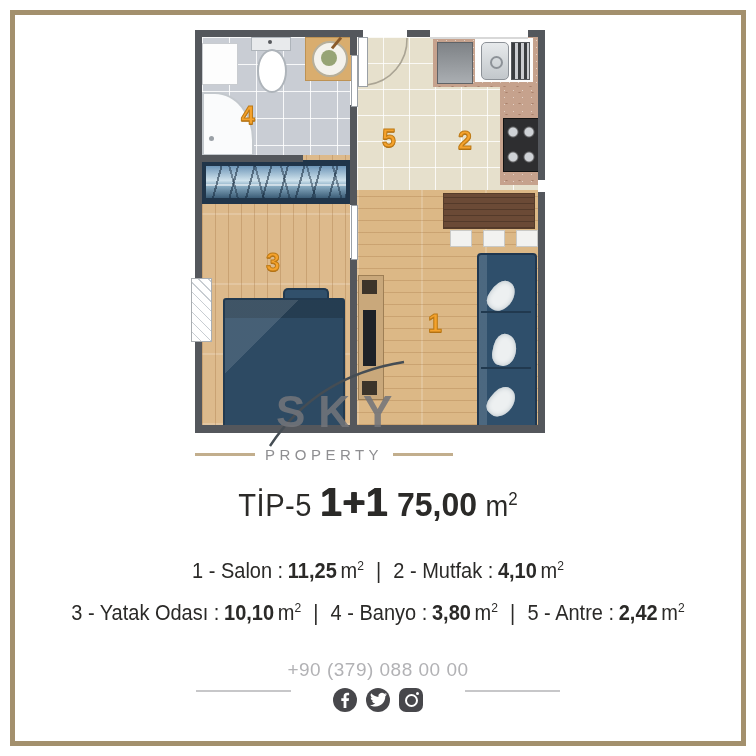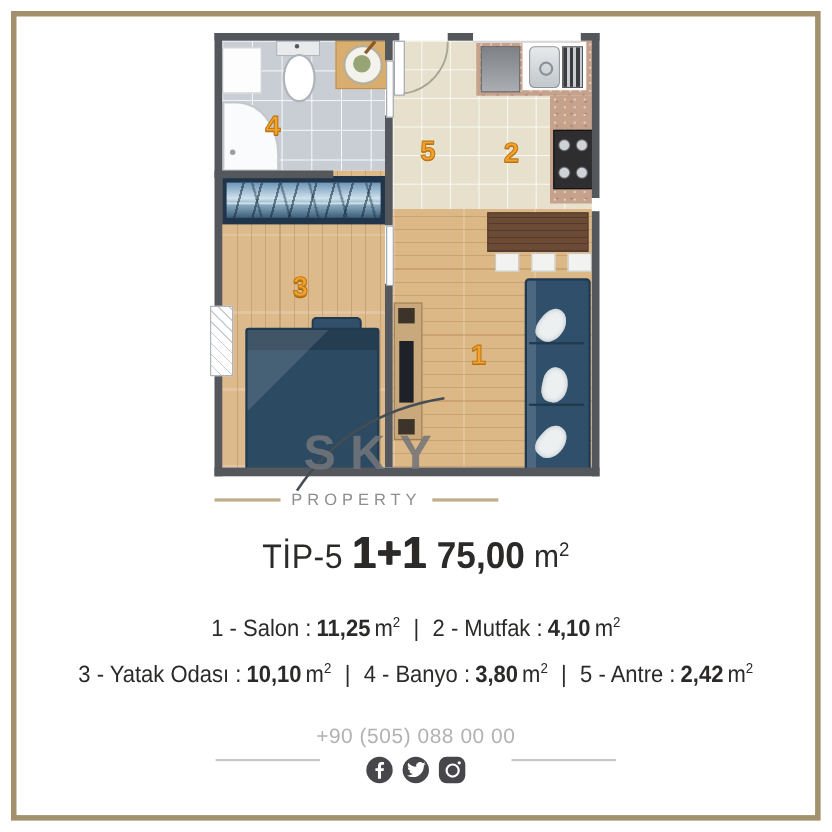--- a/index.html
+++ b/index.html
@@ -245,21 +245,21 @@
     <span class="d-label">1 - Salon :</span><span class="d-value">11,25</span><span class="d-unit"><span>m</span><sup>2</sup></span><span class="d-sep">|</span><span class="d-label">2 - Mutfak :</span><span class="d-value">4,10</span><span class="d-unit"><span>m</span><sup>2</sup></span>
   </div>
   <div class="detail-line">
     <span class="d-label">3 - Yatak Odası :</span><span class="d-value">10,10</span><span class="d-unit"><span>m</span><sup>2</sup></span><span class="d-sep">|</span><span class="d-label">4 - Banyo :</span><span class="d-value">3,80</span><span class="d-unit"><span>m</span><sup>2</sup></span><span class="d-sep">|</span><span class="d-label">5 - Antre :</span><span class="d-value">2,42</span><span class="d-unit"><span>m</span><sup>2</sup></span>
   </div>
 </div>
 
 <div class="footer">
   <div class="f-line left"></div>
   <div class="f-line right"></div>
-  <div class="f-phone">+90 (505) 088 00 00</div>
+  <div class="f-phone">+90 (379) 088 00 00</div>
   <div class="social-row">
     <div class="sicon">
       <svg width="24" height="24" viewBox="0 0 24 24">
           <path d="M13.4 20v-7h2.3l.35-2.7h-2.65V8.6c0-.78.22-1.32 1.34-1.32h1.4V4.9c-.25-.03-1.1-.1-2.08-.1-2.06 0-3.46 1.25-3.46 3.55v1.95H8.3V13h2.3v7z" fill="#fff"></path>
         </svg>
     </div>
     <div class="sicon">
       <svg width="24" height="24" viewBox="0 0 24 24">
           <path d="M19.3 8.1c.01.15.01.3.01.45 0 4.6-3.5 9.9-9.9 9.9-1.97 0-3.8-.57-5.34-1.56.28.03.55.04.84.04 1.63 0 3.12-.55 4.32-1.48a3.49 3.49 0 0 1-3.26-2.42c.22.04.43.06.66.06.31 0 .62-.04.91-.12A3.48 3.48 0 0 1 4.75 9.6v-.04c.46.26 1 .42 1.57.44a3.47 3.47 0 0 1-1.08-4.64 9.9 9.9 0 0 0 7.18 3.64 3.48 3.48 0 0 1 5.93-3.17c.79-.15 1.54-.44 2.21-.84a3.45 3.45 0 0 1-1.53 1.92c.7-.08 1.38-.27 2-.54a7.4 7.4 0 0 1-1.73 1.8z" fill="#fff"></path>
         </svg>

